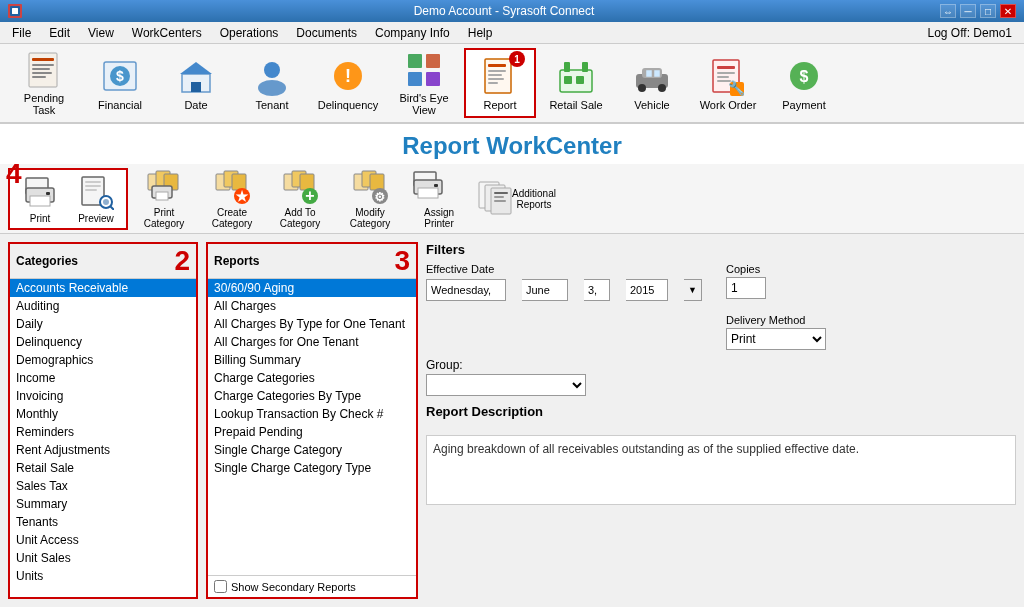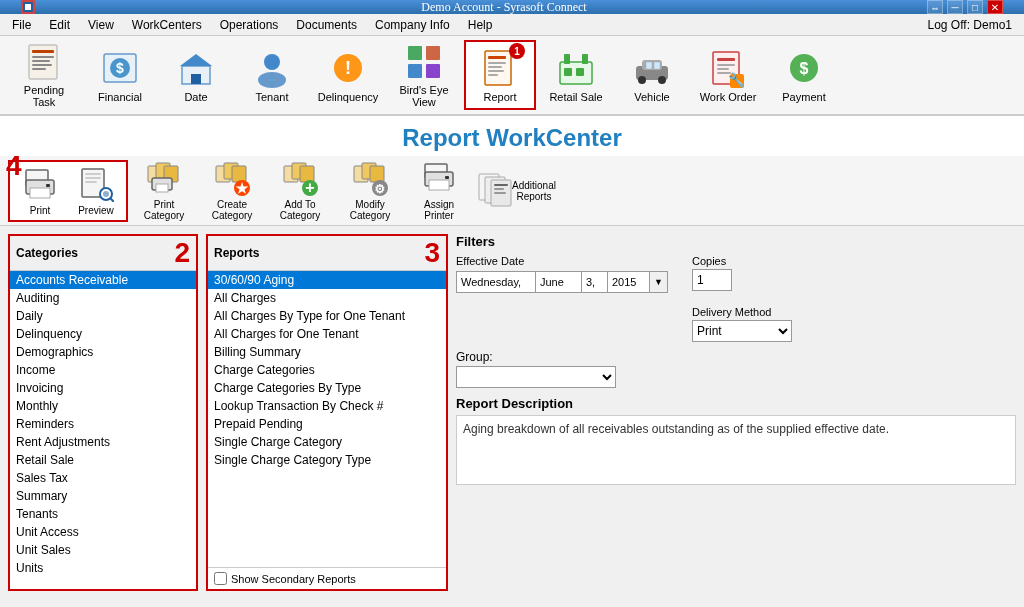--- a/index.html
+++ b/index.html
@@ -2,27 +2,26 @@
 <html><head>
   <meta charset="utf-8">
   <style>
     * { box-sizing: border-box; margin: 0; padding: 0; }
     body { font-family: 'Segoe UI', Tahoma, Arial, sans-serif; font-size: 12px; background: #f0f0f0; width: 1024px; height: 607px; overflow: hidden; }
 
     
     .title-bar {
       background: linear-gradient(to bottom, #4a90d9, #2c6fad);
       color: white;
-      height: 14px;
+      height: 22px;
       display: flex;
       align-items: center;
       justify-content: space-between;
-      padding: 0 21px;
+      padding: 0 8px;
       font-size: 12px;
-      font-family: Liberation Serif, serif;
     }
     .title-bar-title { flex: 1; text-align: center; }
     .title-bar-controls { display: flex; gap: 4px; }
     .title-btn {
       width: 16px; height: 14px;
       display: flex; align-items: center; justify-content: center;
       font-size: 10px; cursor: pointer; border: 1px solid rgba(255,255,255,0.3);
       background: rgba(255,255,255,0.1); color: white;
     }
     .title-btn.close { background: #cc0000; }
@@ -368,21 +367,21 @@
           <rect x="2" y="6" width="14" height="16" fill="#f5dca0" stroke="#888" stroke-width="1" rx="1"></rect>
           <rect x="10" y="3" width="14" height="16" fill="#f0c860" stroke="#888" stroke-width="1" rx="1"></rect>
           <rect x="18" y="6" width="14" height="16" fill="#e8b840" stroke="#888" stroke-width="1" rx="1"></rect>
           <circle cx="28" cy="28" r="8" fill="#888"></circle>
           <text x="28" y="33" text-anchor="middle" fill="white" font-size="12" font-weight="bold">⚙</text>
         </svg>
       </div>
       <span style="font-size:10px;text-align:center;">Modify Category</span>
     </div>
 
-    <div style="display:flex;flex-direction:column;align-items:center;width:62px;cursor:pointer;padding:2px;">
+    <div style="display:flex;flex-direction:column;width:62px;cursor:pointer;padding:2px;">
       <div>
         <svg width="36" height="36" viewBox="0 0 36 36">
           <rect x="4" y="4" width="22" height="14" fill="#f5f5f5" stroke="#666" stroke-width="1.5" rx="1"></rect>
           <rect x="4" y="12" width="28" height="14" fill="#e0e0e0" stroke="#666" stroke-width="1.5" rx="2"></rect>
           <rect x="8" y="20" width="20" height="10" fill="white" stroke="#aaa" stroke-width="1"></rect>
           <rect x="24" y="16" width="4" height="3" fill="#333" rx="1"></rect>
         </svg>
       </div>
       <span style="font-size:10px;text-align:center;">Assign Printer</span>
     </div>
@@ -424,21 +423,21 @@
         <div class="list-item">Sales Tax</div>
         <div class="list-item">Summary</div>
         <div class="list-item">Tenants</div>
         <div class="list-item">Unit Access</div>
         <div class="list-item">Unit Sales</div>
         <div class="list-item">Units</div>
 
       </div>
     </div>
 
-    <div style="border:2px solid #cc0000; width:242px; display:flex; flex-direction:column; flex-shrink:0; background:white;">
+    <div style="border:2px solid #cc0000; width:212px; display:flex; flex-direction:column; flex-shrink:0; background:white;">
       <div style="background:#f0f0f0; padding:3px 6px; font-weight:bold; border-bottom:1px solid #ccc; font-size:12px; display:flex; justify-content:space-between; align-items:center;">
         <span>Reports</span>
         <span style="color:#cc0000; font-size:28px; font-weight:bold; line-height:1;">3</span>
       </div>
       <div class="list-box" style="flex:1;">
         <div class="list-item selected">30/60/90 Aging</div>
         <div class="list-item">All Charges</div>
         <div class="list-item">All Charges By Type for One Tenant</div>
         <div class="list-item">All Charges for One Tenant</div>
         <div class="list-item">Billing Summary</div>
@@ -456,21 +455,21 @@
     </div>
 
     <div style="flex:1; display:flex; flex-direction:column; gap:8px;">
 
       <div>
         <div style="font-weight:bold; font-size:13px; margin-bottom:6px;">Filters</div>
         <div style="display:flex; gap:24px; align-items:flex-start;">
 
           <div style="display:flex; flex-direction:column; gap:4px;">
             <div style="font-size:11px;">Effective Date</div>
-            <div style="display:flex; align-items:flex-end; gap:0;">
+            <div style="display:flex; align-items:flex-end; gap:16px;">
               <input type="text" value="Wednesday," style="border: 1px solid rgb(153, 153, 153); padding: 2px 4px; font-size: 11px; background: white; height: 22px; width: 80px;">
               <input type="text" value="June" style="border-top: 1px solid rgb(153, 153, 153); border-right: 1px solid rgb(153, 153, 153); border-bottom: 1px solid rgb(153, 153, 153); border-image: initial; padding: 2px 4px; font-size: 11px; background: white; height: 22px; width: 46px; border-left: none;">
               <input type="text" value="3," style="border-top: 1px solid rgb(153, 153, 153); border-right: 1px solid rgb(153, 153, 153); border-bottom: 1px solid rgb(153, 153, 153); border-image: initial; padding: 2px 4px; font-size: 11px; background: white; height: 22px; width: 26px; border-left: none;">
               <input type="text" value="2015" style="border-top: 1px solid rgb(153, 153, 153); border-right: 1px solid rgb(153, 153, 153); border-bottom: 1px solid rgb(153, 153, 153); border-image: initial; padding: 2px 4px; font-size: 11px; background: white; height: 22px; width: 42px; border-left: none;">
               <button style="border:1px solid #999; background:#f0f0f0; width:18px; height:22px; cursor:pointer; display:flex; align-items:center; justify-content:center; font-size:9px; border-left:none; padding:0;">▼</button>
             </div>
           </div>
 
           <div style="display:flex; flex-direction:column; gap:15px;">
             <div>
@@ -494,19 +493,19 @@
           <div style="font-size:12px; margin-bottom:2px;">Group:</div>
           <div style="display:flex; align-items:center;">
             <select style="border:1px solid #999; width:160px; height:22px; font-size:12px; background:white;">
               <option></option>
             </select>
           </div>
         </div>
       </div>
 
       <div>
-        <div style="font-weight:bold; font-size:13px; margin-bottom:4px;">Report Description</div>
+        <div style="font-weight:bold; font-size:13px; margin-bottom:16px;">Report Description</div>
         <div style="border:1px solid #ccc; background:white; padding:6px; font-size:12px; min-height:70px; color:#333;">Aging breakdown of all receivables outstanding as of the supplied effective date.</div>
       </div>
     </div>
 
   </div>
 </div>
 
 </body></html>

